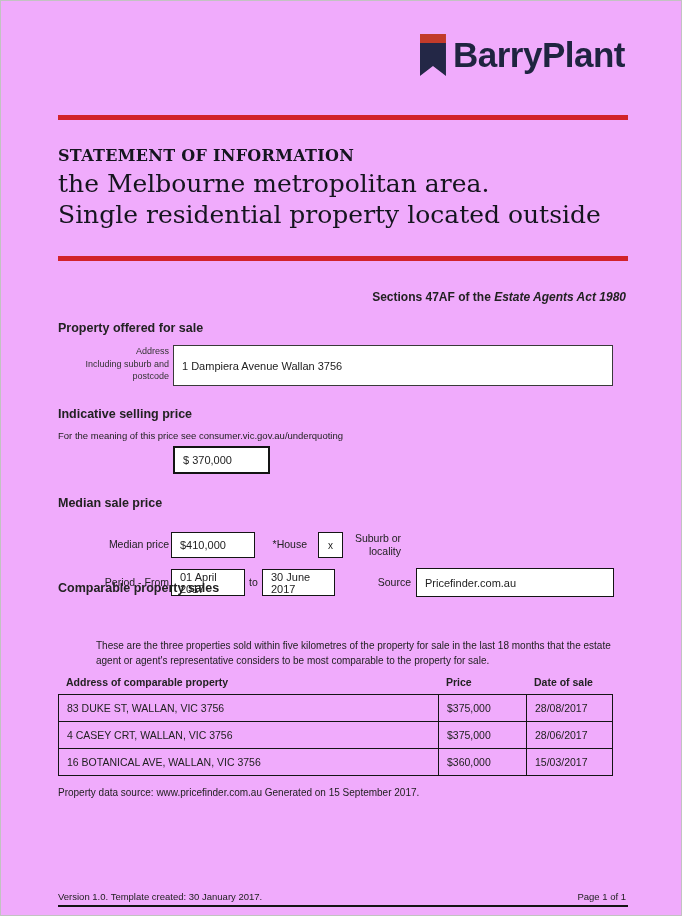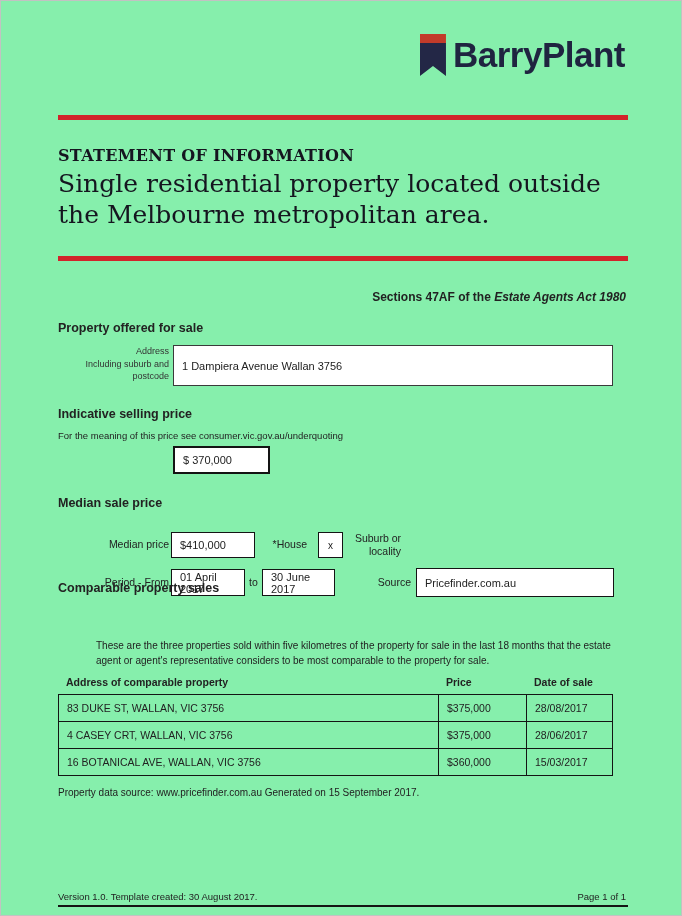--- a/index.html
+++ b/index.html
@@ -1,17 +1,17 @@
 <!DOCTYPE html>
 <html><head>
 <meta charset="utf-8">
 <style>
   html,body{margin:0;padding:0;background:#fff;}
   body{font-family:"Liberation Sans",sans-serif;color:#1d1d1f;}
-  .page{position:relative;width:682px;height:916px;background:#86efac;
+  .page{position:relative;width:682px;height:916px;background:#f0abfc;
         border:1px solid #c2c2c2;box-sizing:border-box;overflow:hidden;}
 
   
   .logo{position:absolute;top:33px;right:56px;display:flex;align-items:center;gap:7px;}
   .flag{width:26px;height:42px;
         background:linear-gradient(to bottom,#c23b2a 0 9px,#232746 9px 100%);
         clip-path:polygon(0 0,100% 0,100% 100%,50% 76%,0 100%);}
   .logo-text{font-size:35px;font-weight:600;color:#1f2440;letter-spacing:-0.5px;line-height:42px;}
 
   .rule{position:absolute;left:57px;width:570px;height:5px;background:#d2232a;}
@@ -86,22 +86,22 @@
 
   <div class="logo">
     <div class="flag"></div>
     <div class="logo-text">BarryPlant</div>
   </div>
 
   <div class="rule rule1"></div>
 
   <div class="eyebrow">STATEMENT OF INFORMATION</div>
   <div class="doc-title">
+    <div>the Melbourne metropolitan area.</div>
     <div>Single residential property located outside</div>
-    <div>the Melbourne metropolitan area.</div>
   </div>
 
   <div class="rule rule2"></div>
 
   <div class="sections-ref"><span>Sections 47AF of the </span><span class="act">Estate Agents Act 1980</span></div>
 
   <div class="sec-h h-property">Property offered for sale</div>
 
   <div class="row address-row">
     <div class="flabel addr-label">
@@ -163,17 +163,17 @@
     </div>
     <div class="crow">
       <div class="ccell addr">16 BOTANICAL AVE, WALLAN, VIC 3756</div>
       <div class="ccell price">$360,000</div>
       <div class="ccell date">15/03/2017</div>
     </div>
   </div>
 
   <div class="data-source">Property data source: www.pricefinder.com.au Generated on 15 September 2017.</div>
 
-  <div class="footer-left">Version 1.0. Template created: 30 August 2017.</div>
+  <div class="footer-left">Version 1.0. Template created: 30 January 2017.</div>
   <div class="footer-right">Page 1 of 1</div>
   <div class="footer-rule"></div>
 
 </div>
 
 </body></html>

